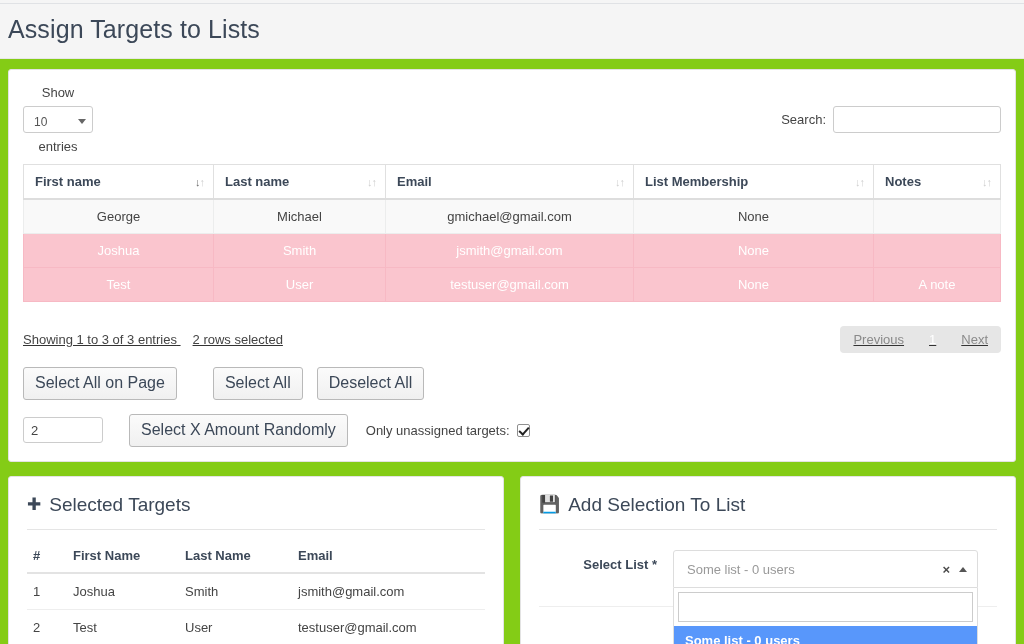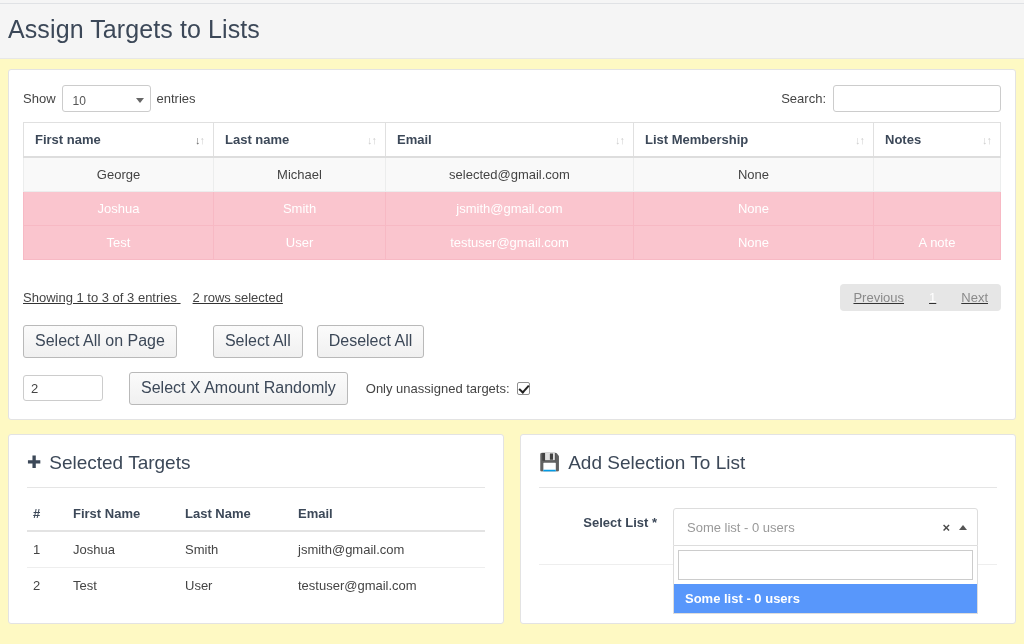--- a/index.html
+++ b/index.html
@@ -5,21 +5,21 @@
   * { box-sizing: border-box; }
   html, body {
     margin: 0; padding: 0;
     width: 1024px; height: 644px;
     background: #f5f5f5;
     font-family: "Liberation Sans", sans-serif;
     font-size: 13px;
     color: #333;
     overflow: hidden;
   }
-  .page { position: relative; width: 1024px; height: 644px; background: #fef9c3; }
+  .page { position: relative; width: 1024px; height: 644px; background: #84cc16; }
 
   
   .top-rule { height: 4px; background: #f5f5f5; border-bottom: 1px solid #e0e2e5; }
 
   
   .page-header {
     padding: 10px 0 14px 8px;
     background: #f5f5f5;
     border-bottom: 1px solid #e7e7e7;
   }
@@ -35,23 +35,23 @@
   
   .card {
     background: #fff;
     border: 1px solid #e3e3e3;
     border-radius: 3px;
     margin: 10px 8px 0 8px;
     padding: 12px 14px 14px 14px;
   }
 
   .dt-top { display: flex; align-items: center; justify-content: space-between; padding: 3px 0 10px 0;}
-  .dt-length { font-size: 13px; color: #444; display: flex; align-items: center; gap: 6px; }
+  .dt-length { font-size: 13px; color: #444; display: flex; align-items: center; gap: 6px; flex-direction: column; }
   .select-box {
-    width: 89px; height: 27px;
+    width: 70px; height: 27px;
     border: 1px solid #ccc; border-radius: 3px;
     background: #fff;
     display: flex; align-items: center; justify-content: space-between;
     padding: 4px 6px 0 10px;
     font-size: 12px; color: #555;
   }
   .caret-down { width: 0; height: 0; border-left: 4px solid transparent; border-right: 4px solid transparent; border-top: 5px solid #666; margin-left: 4px; }
   .dt-filter { display: flex; align-items: center; gap: 7px; font-size: 13px; color: #444; }
   .search-input {
     width: 168px; height: 27px;
@@ -269,21 +269,21 @@
           <th>
             <span>Notes</span>
             <span class="sort-ico">↓↑</span>
           </th>
         </tr>
       </thead>
       <tbody>
         <tr class="row-odd">
           <td>George</td>
           <td>Michael</td>
-          <td>selected@gmail.com</td>
+          <td>gmichael@gmail.com</td>
           <td>None</td>
           <td></td>
         </tr>
         <tr class="row-selected">
           <td>Joshua</td>
           <td>Smith</td>
           <td>jsmith@gmail.com</td>
           <td>None</td>
           <td></td>
         </tr>

